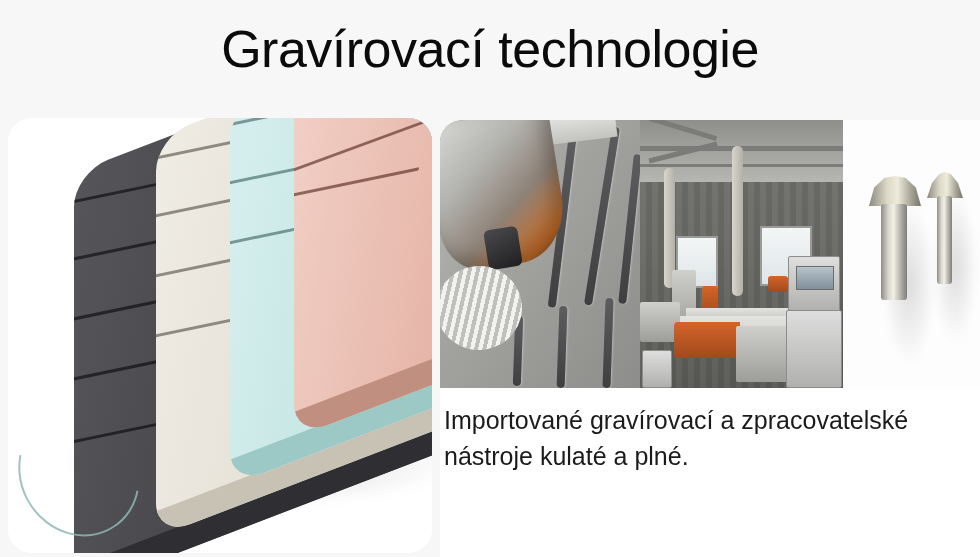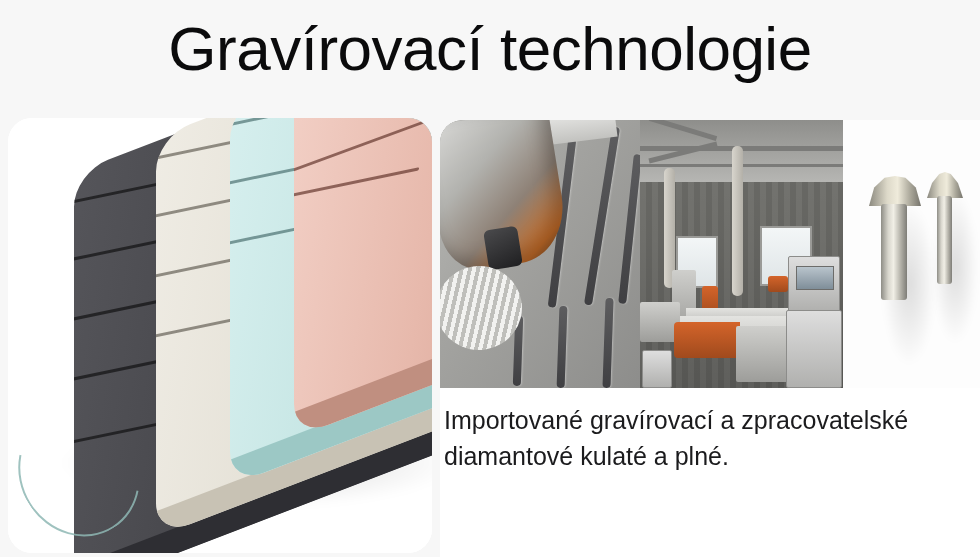--- a/index.html
+++ b/index.html
@@ -8,21 +8,21 @@
     background:#f7f7f7;
     font-family:"Liberation Sans", sans-serif;
     overflow:hidden;
   }
   #page { position:relative; width:980px; height:557px; background:#f7f7f7; }
 
   
   #title {
     position:absolute; left:0; top:8px; width:980px;
     text-align:center;
-    font-size:62px;
+    font-size:52px;
     font-weight:300;
     letter-spacing:-0.5px;
     color:#0b0b0c;
     line-height:82px;
     white-space:nowrap;
   }
 
   
   #left-card {
     position:absolute; left:8px; top:118px;
@@ -315,16 +315,16 @@
         <div class="bit">
           <div class="bit-head" style="left:84px; top:52px; width:36px; height:26px;
                clip-path:polygon(0% 100%,14% 42%,34% 8%,50% 0%,66% 8%,86% 42%,100% 100%);"></div>
           <div class="bit-shank" style="left:94px; top:76px; width:15px; height:88px;"></div>
         </div>
       </div>
     </div>
 
     <div id="paragraph">
       <p>Importované gravírovací a zpracovatelské</p>
-      <p>diamantové kulaté a plné.</p>
+      <p>nástroje kulaté a plné.</p>
     </div>
   </div>
 </div>
 
 </body></html>

